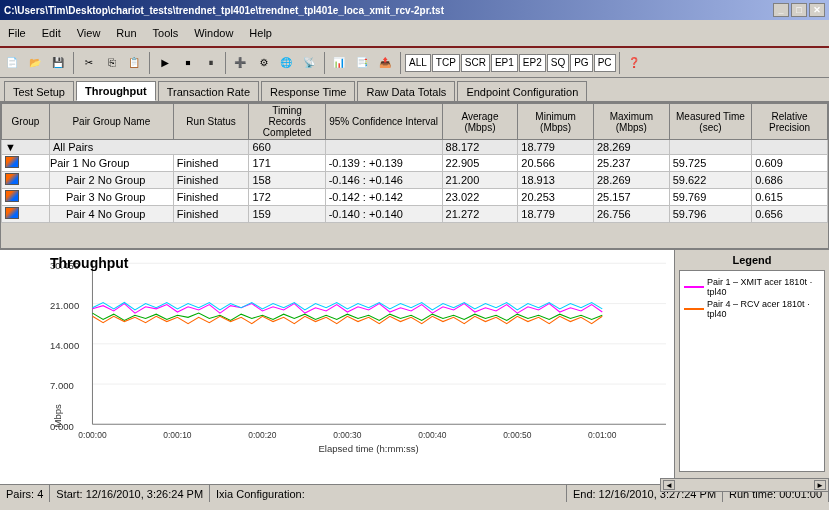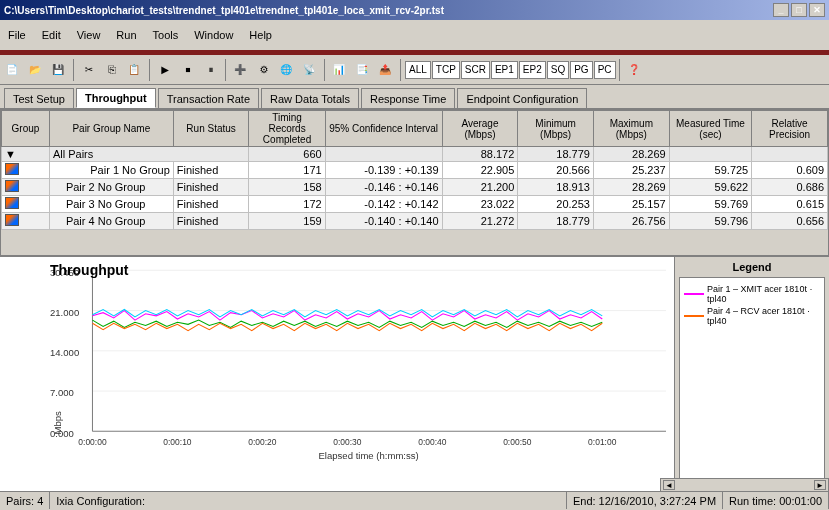--- a/index.html
+++ b/index.html
@@ -23,25 +23,25 @@
       background: #d4d0c8;
       border: 1px solid #808080;
       font-size: 9px;
       display: flex; align-items: center; justify-content: center;
       cursor: pointer;
     }
 
     
     .menu-bar {
       background: #d4d0c8;
-      border-bottom: 5px solid #7f1d1d;
+      border-bottom: 2px solid #7f1d1d;
       display: flex;
       padding: 2px 4px;
       gap: 8px;
-      height: 35px;
+      height: 28px;
       align-items: center;
     }
     .menu-item { font-size: 11px; cursor: pointer; padding: 0 4px; }
 
     
     .toolbar {
       background: #d4d0c8;
       border-bottom: 1px solid #808080;
       display: flex;
       padding: 2px 2px;
@@ -113,21 +113,21 @@
       background: #d4d0c8;
       border: 1px solid #808080;
       padding: 1px 3px;
       font-weight: normal;
       font-size: 10px;
       vertical-align: middle;
     }
     table td {
       border: 1px solid #c0c0c0;
       padding: 1px 3px;
-      text-align: right;
+      text-align: left;
       font-size: 11px;
     }
     table td.left { text-align: left; }
     table tr:nth-child(even) { background: #f0f0f0; }
     table tr.all-pairs td { background: #e8e8e8; font-weight: normal; }
 
     
     .chart-container {
       display: flex;
       height: 235px;
@@ -247,22 +247,22 @@
   <div class="tb-label">PG</div>
   <div class="tb-label">PC</div>
   <div class="tb-sep"></div>
   <div class="tb-btn">❓</div>
 </div>
 
 <div class="tabs">
   <div class="tab">Test Setup</div>
   <div class="tab active">Throughput</div>
   <div class="tab">Transaction Rate</div>
+  <div class="tab">Response Time</div>
   <div class="tab">Raw Data Totals</div>
-  <div class="tab">Response Time</div>
   <div class="tab">Endpoint Configuration</div>
 </div>
 
 <div class="main">
 
   <div class="data-table-container" style="height:148px; overflow-y:scroll;">
     <table>
       <thead>
         <tr>
           <th rowspan="2" style="width:20px;">Group</th>
@@ -290,21 +290,21 @@
           <td>18.779</td>
           <td>28.269</td>
           <td></td>
           <td></td>
         </tr>
 
       <tr style="background: white;">
       <td class="left">
         <div style="width:14px;height:12px;background:linear-gradient(135deg,#ff6600 30%,#0066ff 70%);border:1px solid #555;display:inline-block;"></div>
       </td>
-      <td class="left" style="padding-left:0;text-align:right;">Pair 1 No Group</td>
+      <td class="left" style="padding-left:0;">Pair 1 No Group</td>
       <td class="left">Finished</td>
       <td>171</td>
       <td>-0.139 : +0.139</td>
       <td>22.905</td>
       <td>20.566</td>
       <td>25.237</td>
       <td>59.725</td>
       <td>0.609</td>
     </tr>
           <tr style="background: rgb(240, 240, 240);">
@@ -411,16 +411,17 @@
       <div style="position:absolute; bottom:18px; left:660px; right:0; height:14px; background:#d4d0c8; border:1px solid #808080; display:flex; align-items:center; justify-content:space-between; padding:0 2px;">
         <div style="width:12px; height:10px; background:#d4d0c8; border:1px solid #808080; font-size:8px; display:flex; align-items:center; justify-content:center;">◄</div>
         <div style="width:12px; height:10px; background:#d4d0c8; border:1px solid #808080; font-size:8px; display:flex; align-items:center; justify-content:center;">►</div>
       </div>
     </div>
   </div>
 </div>
 
 <div class="status-bar">
   <div class="status-item">Pairs: 4</div>
+  <div class="status-item">Start: 12/16/2010, 3:26:24 PM</div>
   <div class="status-item" style="flex:1;">Ixia Configuration:</div>
   <div class="status-item">End: 12/16/2010, 3:27:24 PM</div>
   <div class="status-item">Run time: 00:01:00</div>
 </div>
 
 </body></html>

